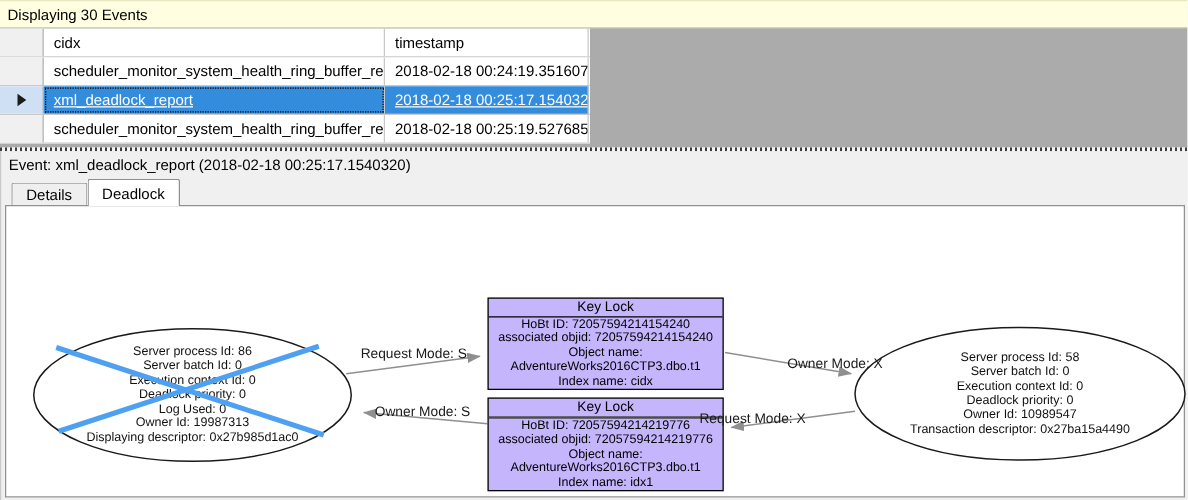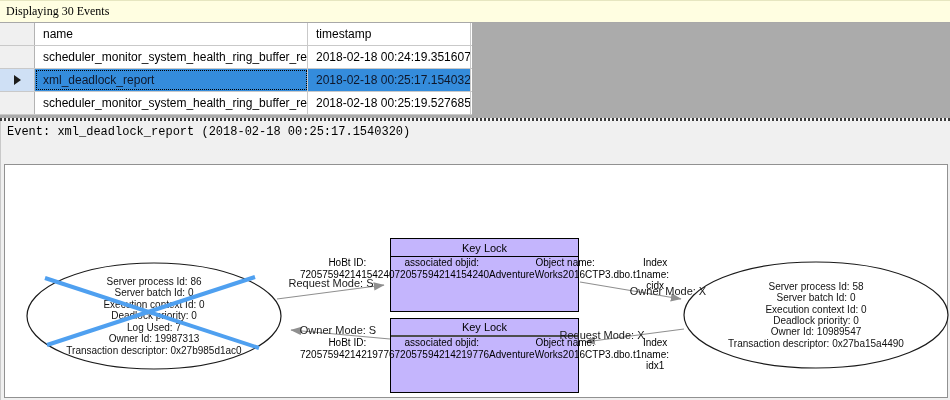--- a/index.html
+++ b/index.html
@@ -6,46 +6,46 @@
   html,body { width:950px; height:400px; overflow:hidden; }
   body {
     font-family:"Liberation Sans","DejaVu Sans",sans-serif;
     font-size:12px; color:#000; background:#f0f0f0; position:relative;
   }
 
   
   .info-bar {
     position:absolute; top:0; left:0; width:950px; height:23px;
     background:#fffee1; border-top:1px solid #e6e6c0; border-bottom:1px solid #a8a8a8;
-    display:flex; align-items:center; padding-left:6px;font-family:Liberation Serif, serif;
+    display:flex; align-items:center; padding-left:6px;
   }
 
   
   .grid-zone { position:absolute; top:23px; left:0; width:950px; height:95px; background:#ababab; }
   .grid { position:absolute; top:0; left:0; width:472px; background:#fff; }
   .grid-row { display:flex; height:23px; background:#fff; border-bottom:1px solid #c9c9c9; }
   .grid-row.header { height:23px; }
   .cell { border-right:1px solid #c9c9c9; display:flex; align-items:center; overflow:hidden; white-space:nowrap; }
   .cell.rowhdr { width:35px; background:#f0f0f0; border-right:1px solid #b3b3b3; justify-content:center; }
   .cell.c-name { width:273px; padding-left:8px; }
   .cell.c-ts   { width:163px; padding-left:8px; }
-  .grid-row.selected .c-name, .grid-row.selected .c-ts { background:#348cdc; color:#0f172a; }
+  .grid-row.selected .c-name, .grid-row.selected .c-ts { background:#348cdc; color:#ffffff;text-decoration:underline; }
   .grid-row.selected .c-name { outline:1px dotted #000; outline-offset:-2px; }
   .grid-row.selected .rowhdr { background:#cfe0f5; }
   .tri-right { width:0; height:0; border-left:7px solid #1c1c1c; border-top:5px solid transparent; border-bottom:5px solid transparent; }
 
   
   .splitter {
     position:absolute; top:118px; left:0; width:950px; height:3px;
     background:repeating-linear-gradient(90deg,#3c3c3c 0 2px,#f5f5f5 2px 4px);
   }
 
   
   .lower { position:absolute; top:121px; left:0; width:950px; height:279px; background:#f0f0f0; border-left:1px solid #c9c9c9; }
-  .event-line { padding:4px 0 2px 6px;font-family:Liberation Mono, monospace; }
+  .event-line { padding:4px 0 2px 6px; }
 
   .tabs { position:relative; height:23px; padding-left:8px; display:flex; align-items:flex-end; z-index:3; }
   .tab {
     border:1px solid #8f8f8f; border-bottom:none; border-radius:2px 2px 0 0;
     padding:2px 11px 3px 11px; background:#f0f0f0; position:relative; cursor:default;
   }
   .tab.inactive { height:18px; background:#efefef; border-color:#9f9f9f; }
   .tab.active { height:22px; background:#fff; margin-bottom:-1px; z-index:4; padding-top:4px; }
 
   .tab-content {
@@ -60,36 +60,36 @@
     position:absolute; display:flex; flex-direction:column; justify-content:center;
     text-align:center; font-size:10px; line-height:11.4px; color:#111;
   }
 
   .lockbox {
     position:absolute; background:#c4b5fd; border:1px solid #000; pointer-events:auto;
     display:flex; flex-direction:column;
   }
   .lockbox .title { height:18px; border-bottom:1px solid #000; display:flex; align-items:center; justify-content:center; font-size:11px; }
   .lockbox.owner .title { border-bottom:2px solid #4d4d4d; }
-  .lockbox .body { flex:1; display:flex; flex-direction:row; justify-content:center; text-align:center; font-size:10px; line-height:11.5px; }
+  .lockbox .body { flex:1; display:flex; flex-direction:column; justify-content:center; text-align:center; font-size:10px; line-height:11.5px; }
 
   .edge-label { position:absolute; font-size:11px; color:#1a1a1a; text-align:center; }
 </style>
 </head>
 <body>
 
 <div class="info-bar">
   <span>Displaying 30 Events</span>
 </div>
 
 <div class="grid-zone">
   <div class="grid">
     <div class="grid-row header">
       <div class="cell rowhdr"></div>
-      <div class="cell c-name">name</div>
+      <div class="cell c-name">cidx</div>
       <div class="cell c-ts">timestamp</div>
     </div>
     <div class="grid-row">
       <div class="cell rowhdr"></div>
       <div class="cell c-name">scheduler_monitor_system_health_ring_buffer_recorded</div>
       <div class="cell c-ts">2018-02-18 00:24:19.3516078</div>
     </div>
     <div class="grid-row selected">
       <div class="cell rowhdr">
         <span class="tri-right"></span>
@@ -102,20 +102,24 @@
       <div class="cell c-name">scheduler_monitor_system_health_ring_buffer_recorded</div>
       <div class="cell c-ts">2018-02-18 00:25:19.5276859</div>
     </div>
   </div>
 </div>
 
 <div class="splitter"></div>
 
 <div class="lower">
   <div class="event-line">Event: xml_deadlock_report (2018-02-18 00:25:17.1540320)</div>
+  <div class="tabs">
+    <div class="tab inactive">Details</div>
+    <div class="tab active">Deadlock</div>
+  </div>
   <div class="tab-content"></div>
 </div>
 
 <div class="graph">
 
   <svg width="950" height="400" viewBox="0 0 950 400">
     <defs>
       <marker id="arrow" markerWidth="10" markerHeight="8" refX="8.5" refY="3.5" orient="auto">
         <polygon points="0 0, 9 3.5, 0 7" fill="#8f8f8f"></polygon>
       </marker>
@@ -126,23 +130,23 @@
     <line x1="390" y1="339" x2="291" y2="330" stroke="#8f8f8f" stroke-width="1.2" marker-end="url(#arrow)"></line>
     <line x1="580" y1="282" x2="681" y2="299" stroke="#8f8f8f" stroke-width="1.2" marker-end="url(#arrow)"></line>
     <line x1="684" y1="329" x2="585" y2="342" stroke="#8f8f8f" stroke-width="1.2" marker-end="url(#arrow)"></line>
   </svg>
 
   <div class="node-text" style="left:30px; top:264px; width:248px; height:104px;">
       <div>Server process Id: 86</div>
       <div>Server batch Id: 0</div>
       <div>Execution context Id: 0</div>
       <div>Deadlock priority: 0</div>
-      <div>Log Used: 7</div>
+      <div>Log Used: 0</div>
       <div>Owner Id: 19987313</div>
-      <div>Transaction descriptor: 0x27b985d1ac0</div>
+      <div>Displaying descriptor: 0x27b985d1ac0</div>
     </div>
   <div class="node-text" style="left:688px; top:263px; width:256px; height:104px;">
       <div>Server process Id: 58</div>
       <div>Server batch Id: 0</div>
       <div>Execution context Id: 0</div>
       <div>Deadlock priority: 0</div>
       <div>Owner Id: 10989547</div>
       <div>Transaction descriptor: 0x27ba15a4490</div>
     </div>
 

